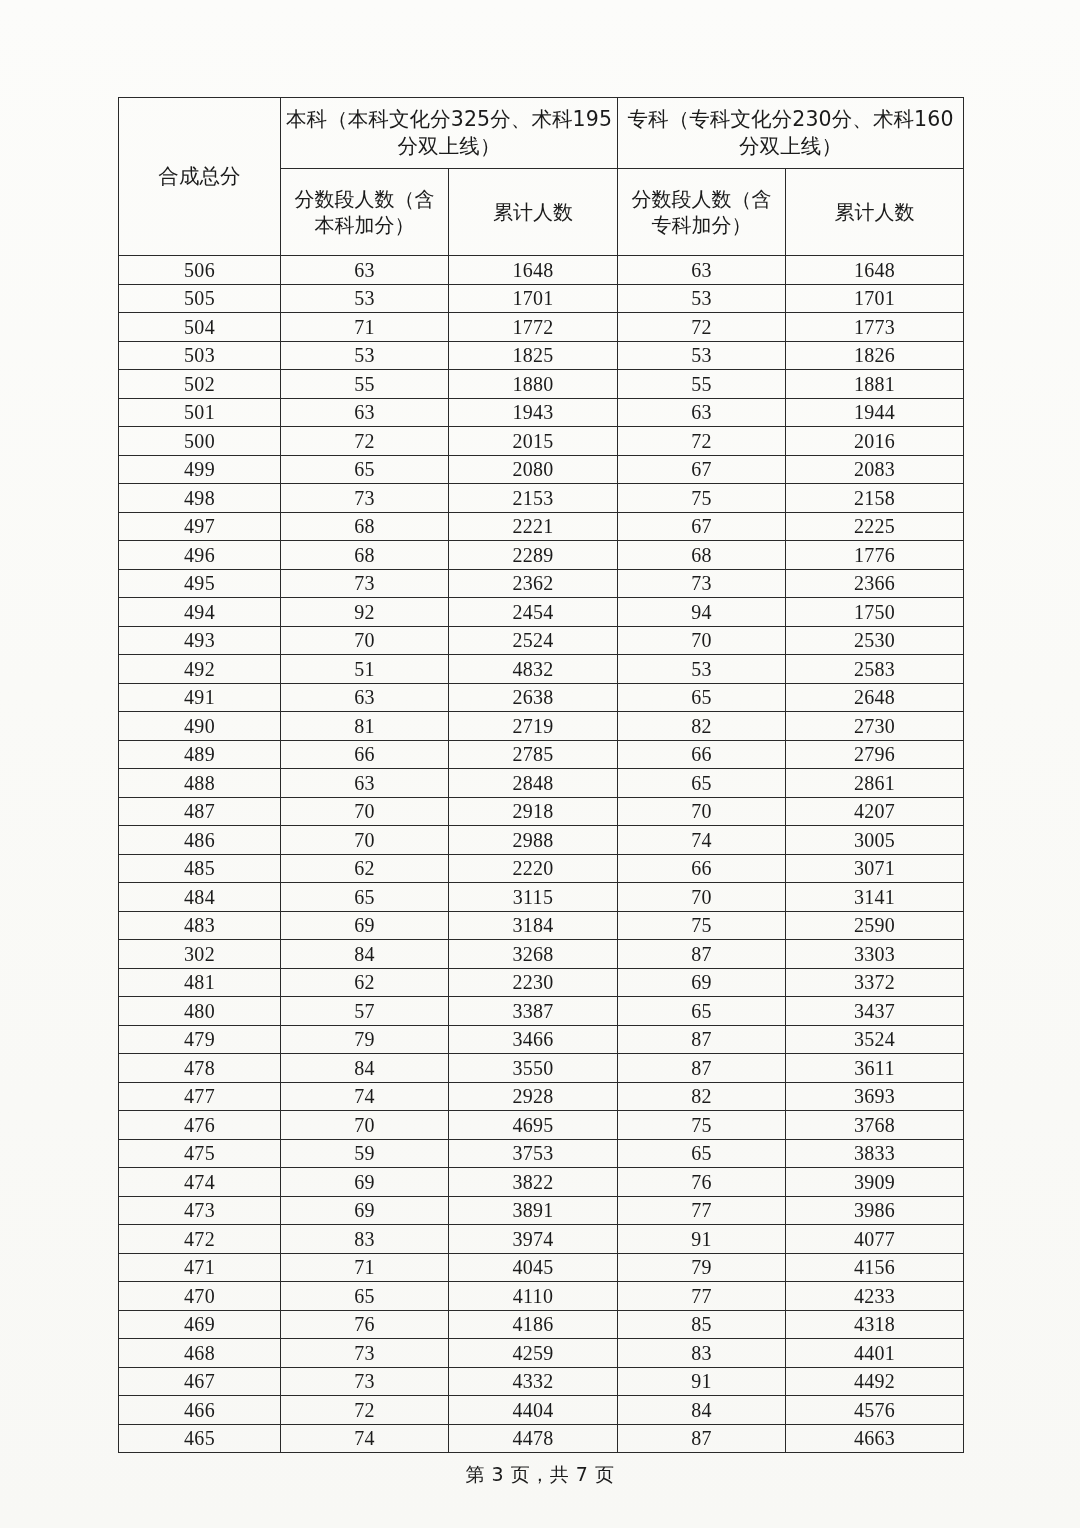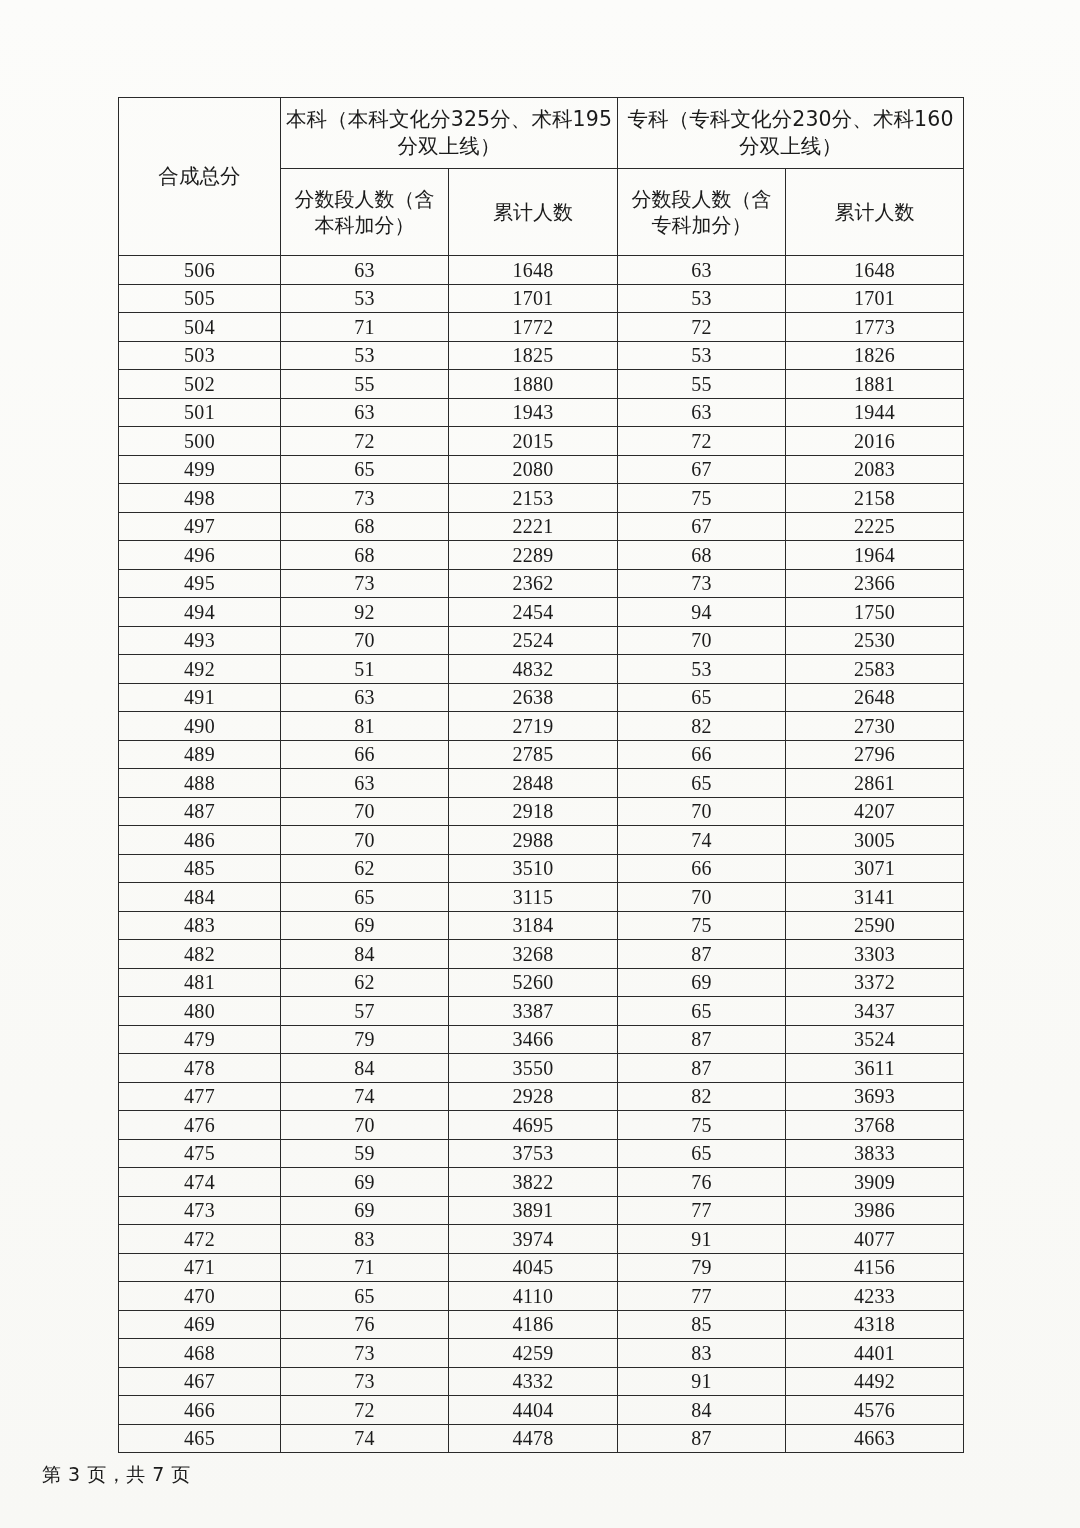--- a/index.html
+++ b/index.html
@@ -77,26 +77,25 @@
   .cn {
     font-family: "DejaVu Sans", "Liberation Sans", sans-serif;
     font-size: 19px;
   }
 
   .footer {
     position: absolute;
     left: 0;
     right: 0;
     top: 1462px;
-    text-align: left;
+    text-align: center;
     font-size: 19px;
     font-family: "DejaVu Sans", "Liberation Sans", sans-serif;
     color: #1b1b1b;
     letter-spacing: 0.5px;
-    padding-left: 42px;
   }
 
   
   col.c0 { width: 162px; }
   col.c1 { width: 168px; }
   col.c2 { width: 169px; }
   col.c3 { width: 168px; }
   col.c4 { width: 178px; }
 </style>
 </head>
@@ -195,21 +194,21 @@
             <td class="num">68</td>
             <td class="num">2221</td>
             <td class="num">67</td>
             <td class="num">2225</td>
           </tr>
           <tr>
             <td class="num">496</td>
             <td class="num">68</td>
             <td class="num">2289</td>
             <td class="num">68</td>
-            <td class="num">1964</td>
+            <td class="num">1776</td>
           </tr>
           <tr>
             <td class="num">495</td>
             <td class="num">73</td>
             <td class="num">2362</td>
             <td class="num">73</td>
             <td class="num">2366</td>
           </tr>
           <tr>
             <td class="num">494</td>
@@ -270,49 +269,49 @@
           <tr>
             <td class="num">486</td>
             <td class="num">70</td>
             <td class="num">2988</td>
             <td class="num">74</td>
             <td class="num">3005</td>
           </tr>
           <tr>
             <td class="num">485</td>
             <td class="num">62</td>
-            <td class="num">3510</td>
+            <td class="num">2220</td>
             <td class="num">66</td>
             <td class="num">3071</td>
           </tr>
           <tr>
             <td class="num">484</td>
             <td class="num">65</td>
             <td class="num">3115</td>
             <td class="num">70</td>
             <td class="num">3141</td>
           </tr>
           <tr>
             <td class="num">483</td>
             <td class="num">69</td>
             <td class="num">3184</td>
             <td class="num">75</td>
             <td class="num">2590</td>
           </tr>
           <tr>
-            <td class="num">482</td>
+            <td class="num">302</td>
             <td class="num">84</td>
             <td class="num">3268</td>
             <td class="num">87</td>
             <td class="num">3303</td>
           </tr>
           <tr>
             <td class="num">481</td>
             <td class="num">62</td>
-            <td class="num">5260</td>
+            <td class="num">2230</td>
             <td class="num">69</td>
             <td class="num">3372</td>
           </tr>
           <tr>
             <td class="num">480</td>
             <td class="num">57</td>
             <td class="num">3387</td>
             <td class="num">65</td>
             <td class="num">3437</td>
           </tr>

